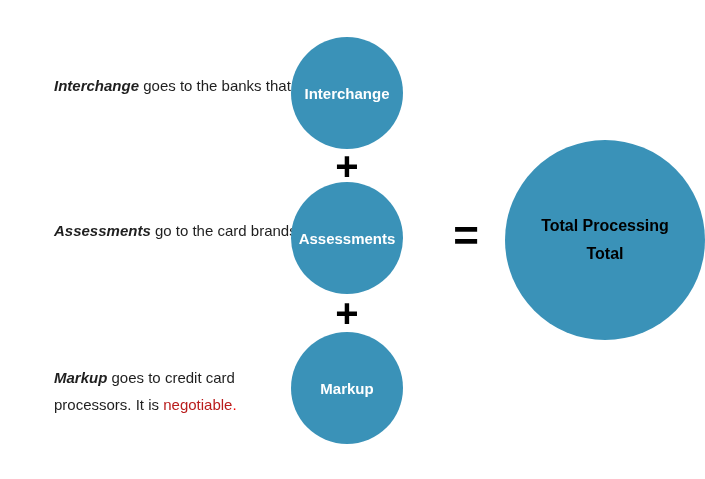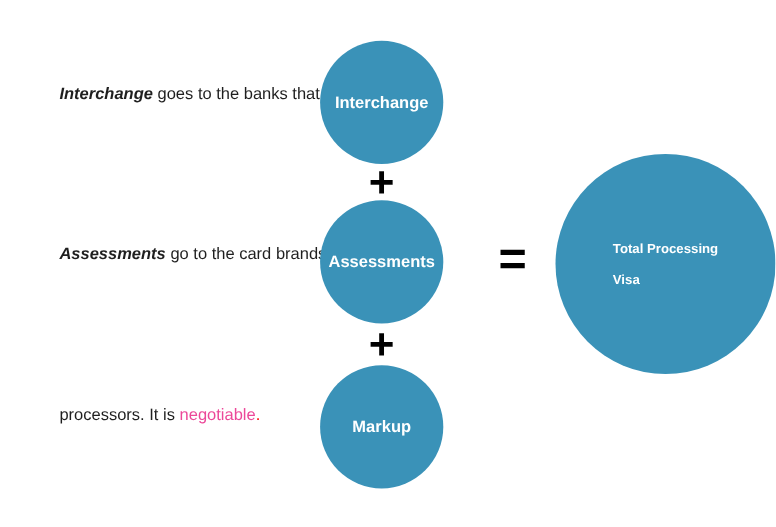--- a/index.html
+++ b/index.html
@@ -31,25 +31,25 @@
     text-align: center;
   }
   .circle-small { width: 112px; height: 112px; left: 251px; }
   .circle-big { width: 200px; height: 200px; left: 465px; top: 140px; }
   .circle-label {
     color: #ffffff;
     font-weight: bold;
     font-size: 15px;
   }
   .big-label {
-    color: #ffffff;
+    color: #000000;
     font-weight: bold;
-    font-size: 12px;
+    font-size: 16px;
     line-height: 28px;
-    text-align: left;
+    text-align: center;
   }
   .op {
     position: absolute;
     width: 48px;
     height: 48px;
     display: flex;
     align-items: center;
     justify-content: center;
     font-weight: bold;
     color: #000000;
@@ -64,21 +64,22 @@
 
   <div class="desc" style="top:72px">
     <div><span class="term">Interchange</span><span> goes to the banks that</span></div>
   </div>
 
   <div class="desc" style="top:217px">
     <div><span class="term">Assessments</span><span> go to the card brands,</span></div>
   </div>
 
   <div class="desc" style="top:364px">
-    <div><span>processors. It is </span><span style="color: #ec4899;">negotiable</span><span style="color: rgb(255, 0, 0);">.</span></div>
+    <div><span class="term">Markup</span><span> goes to credit card</span></div>
+    <div><span>processors. It is </span><span style="color: #b91c1c;">negotiable</span><span style="color: rgb(255, 0, 0);">.</span></div>
   </div>
 
   <div class="circle circle-small" style="top: 37px; background-color: rgb(58, 146, 184);">
     <span class="circle-label">Interchange</span>
   </div>
 
   <div class="op op-plus" style="top:142px">+</div>
 
   <div class="circle circle-small" style="top: 182px; background-color: rgb(58, 146, 184);">
     <span class="circle-label">Assessments</span>
@@ -88,17 +89,17 @@
 
   <div class="circle circle-small" style="top: 332px; background-color: rgb(58, 146, 184);">
     <span class="circle-label">Markup</span>
   </div>
 
   <div class="op op-equals">=</div>
 
   <div class="circle circle-big" style="background-color: rgb(58, 146, 184);">
     <div class="big-label">
       <div>Total Processing</div>
-      <div>Visa</div>
+      <div>Total</div>
     </div>
   </div>
 
 </div>
 
 </body></html>

